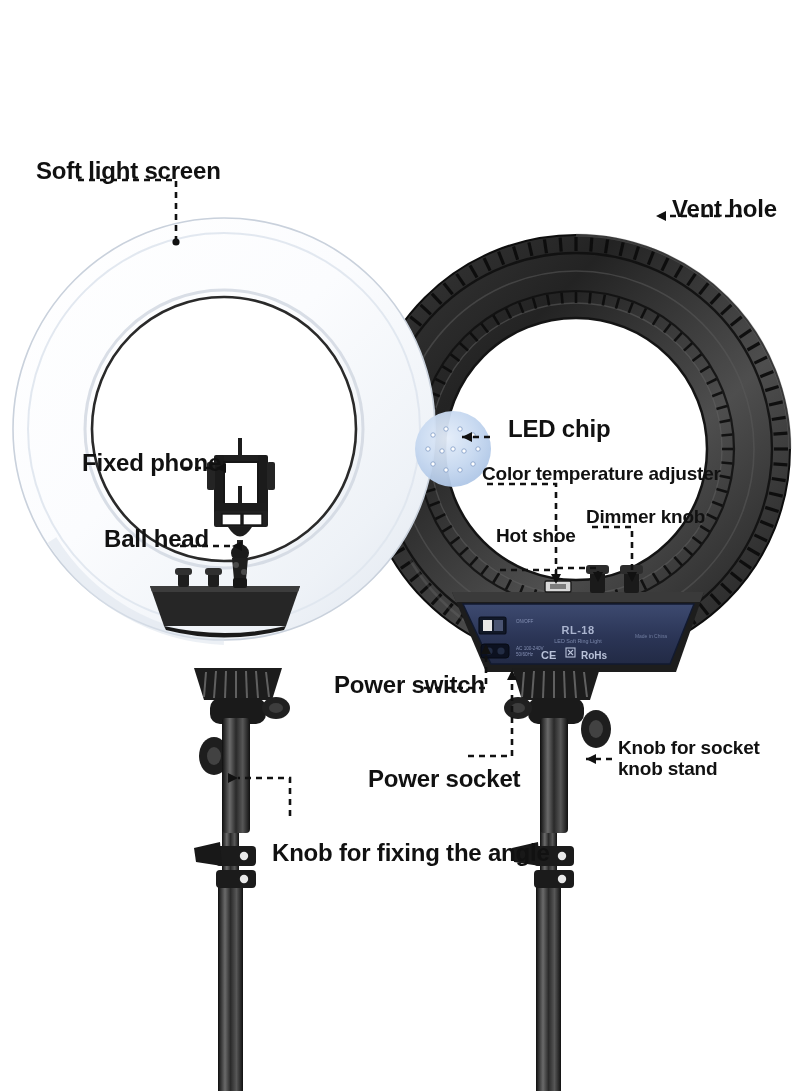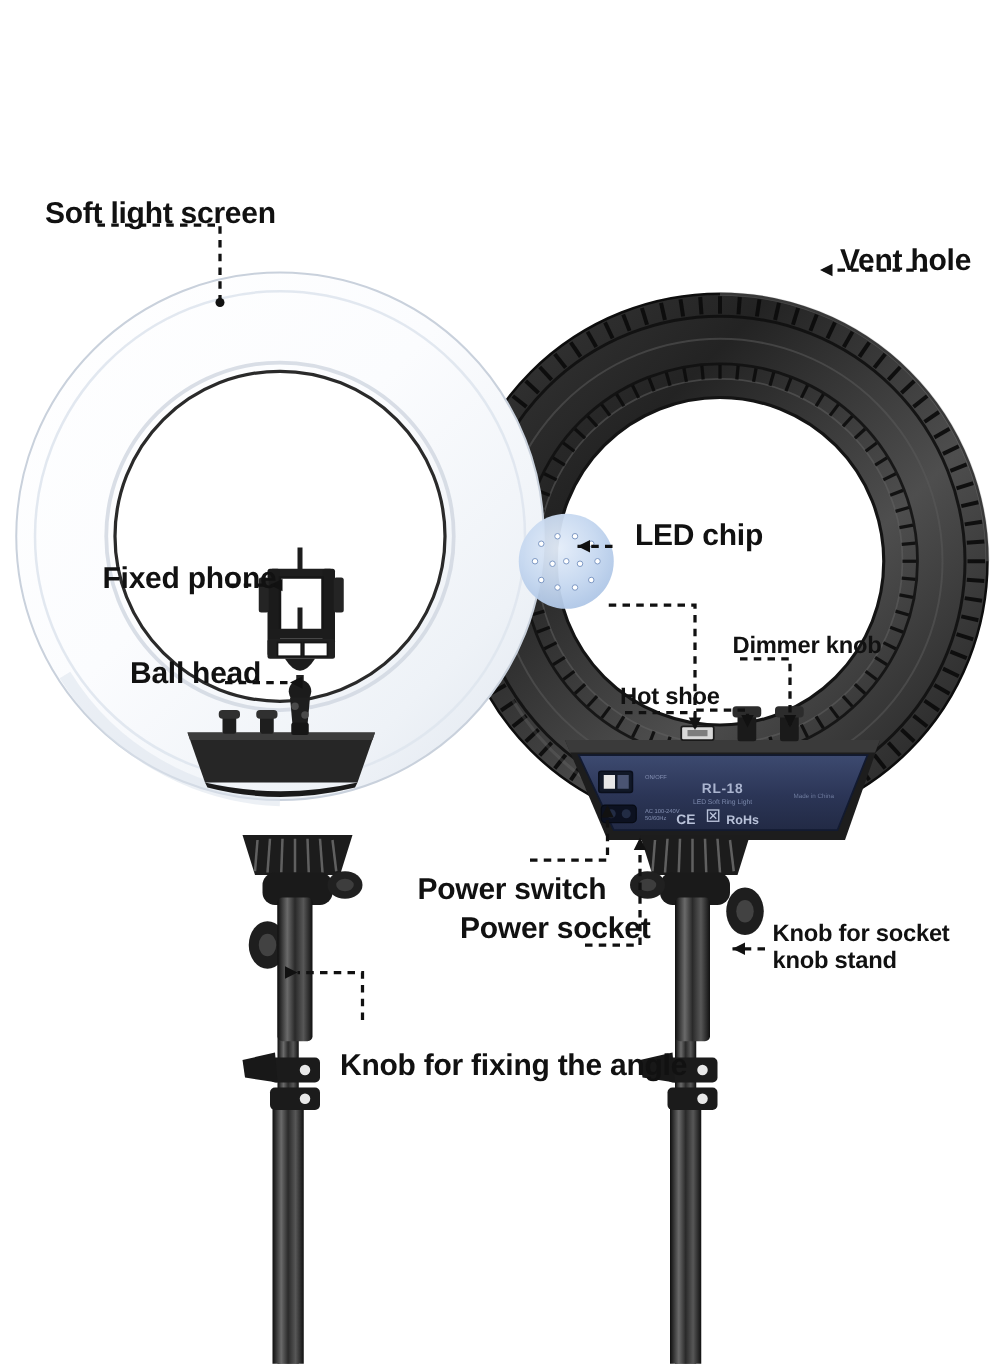--- a/index.html
+++ b/index.html
@@ -485,25 +485,26 @@
       <polygon points="486,644 481,654 491,654"></polygon>
       <polygon points="512,670 507,680 517,680"></polygon>
       <polygon points="586,759 596,754 596,764"></polygon>
       <polygon points="238,778 228,773 228,783"></polygon>
     </g>
   </svg>
 
   <div class="lbl s20" style="left:36px;top:158px;">Soft light screen</div>
   <div class="lbl s20" style="left:672px;top:196px;">Vent hole</div>
   <div class="lbl s20" style="left:508px;top:416px;">LED chip</div>
+  <div class="lbl s19" style="left:482px;top:463px;">Color temperature adjuster</div>
   <div class="lbl s19" style="left:586px;top:506px;text-align:right;">Dimmer knob</div>
-  <div class="lbl s19" style="left:496px;top:547px;">Hot shoe</div>
+  <div class="lbl s19" style="left:496px;top:525px;">Hot shoe</div>
   <div class="lbl s20" style="left:82px;top:434px;margin-top:16px;">Fixed phone</div>
   <div class="lbl s20" style="left:104px;top:526px;">Ball head</div>
-  <div class="lbl s20" style="left:334px;top:699px;">Power switch</div>
-  <div class="lbl s20" style="left:368px;top:730px;">Power socket</div>
+  <div class="lbl s20" style="left:334px;top:672px;">Power switch</div>
+  <div class="lbl s20" style="left:368px;top:766px;">Power socket</div>
   <div class="lbl s19 two" style="left:618px;top:737px;">
     <span>Knob for socket</span><br>
     <span>knob stand</span>
   </div>
   <div class="lbl s20" style="left:272px;top:826px;margin-top:14px;">Knob for fixing the angle</div>
 
 </div>
 
 </body></html>

